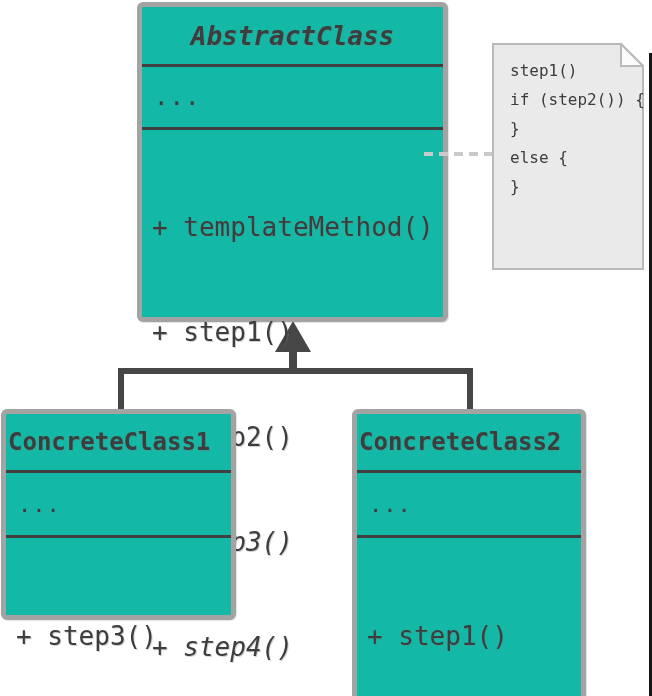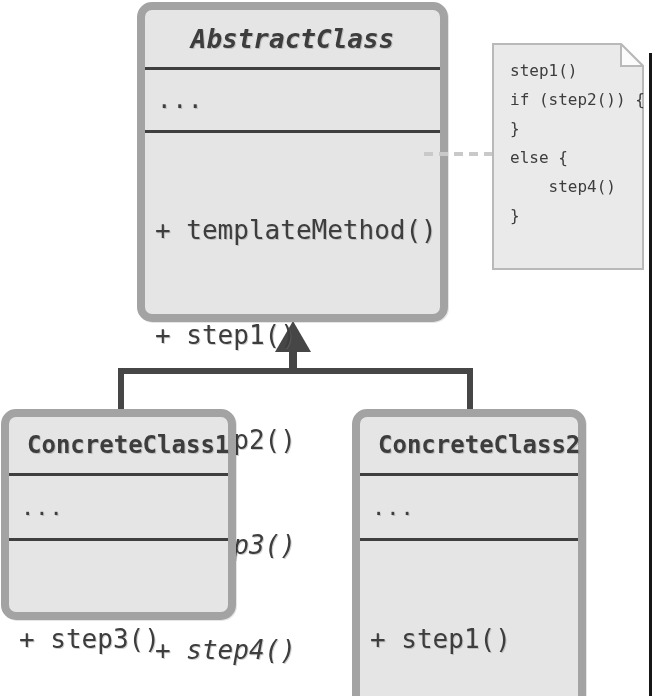--- a/index.html
+++ b/index.html
@@ -11,36 +11,36 @@
     background: #ffffff;
     overflow: hidden;
     font-family: "DejaVu Sans Mono", "Liberation Mono", monospace;
     color: #3d3d3d;
   }
   .layer { position: absolute; left: 0; top: 0; pointer-events: none; }
 
   
   .uml-box {
     position: absolute;
-    background: #e5e5e5;
-    border: 8px solid #a3a3a3;
-    border-radius: 15px;
+    background: #14b8a6;
+    border: 5px solid #a3a3a3;
+    border-radius: 6px;
     display: flex;
     flex-direction: column;
     z-index: 2;
     box-shadow: 1px 1px 0 rgba(0,0,0,0.10);
   }
   .divider { height: 3px; background: #3f3f3f; flex: none; }
   .box-title {
     display: flex; align-items: center; justify-content: center;
     font-weight: bold;
     text-shadow: 1px 1px 0 rgba(120,120,120,0.35);
     flex: none;
   }
-  .box-title.left { justify-content: flex-start; padding-left: 18px; }
+  .box-title.left { justify-content: flex-start; padding-left: 2px; }
   .italic { font-style: italic; }
   .box-dots {
     display: flex; align-items: center;
     padding-left: 12px;
     letter-spacing: 1px;
     text-shadow: 1px 1px 0 rgba(120,120,120,0.35);
     flex: none;
   }
   .box-methods { flex: 1; white-space: pre; text-shadow: 1px 1px 0 rgba(120,120,120,0.35); }
   .method { white-space: pre; }
@@ -110,21 +110,20 @@
   <div class="note">
     <svg class="note-shape" width="152" height="227" viewBox="0 0 152 227">
       <path d="M1 1 H129 L151 23 V226 H1 Z" fill="#eaeaea" stroke="#b9b9b9" stroke-width="2"></path>
       <path d="M129 1 V23 H151 Z" fill="#fbfbfb" stroke="#b9b9b9" stroke-width="2"></path>
     </svg>
     <div class="note-lines">
       <div class="note-line">step1()</div>
       <div class="note-line">if (step2()) {</div>
       <div class="note-line">}</div>
       <div class="note-line">else {</div>
-      <div class="note-line">    step4()</div>
       <div class="note-line">}</div>
     </div>
   </div>
 
   <div class="uml-box concrete" id="concrete1-box">
     <div class="box-title left">ConcreteClass1</div>
     <div class="divider"></div>
     <div class="box-dots">...</div>
     <div class="divider"></div>
     <div class="box-methods">

